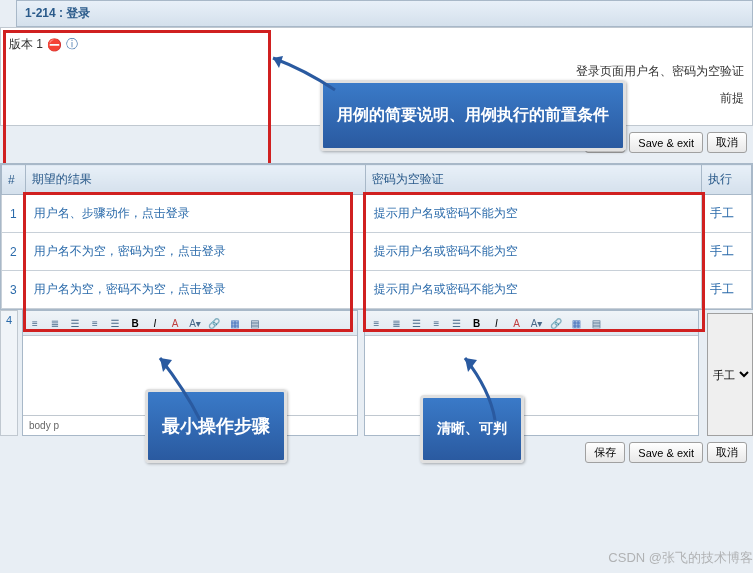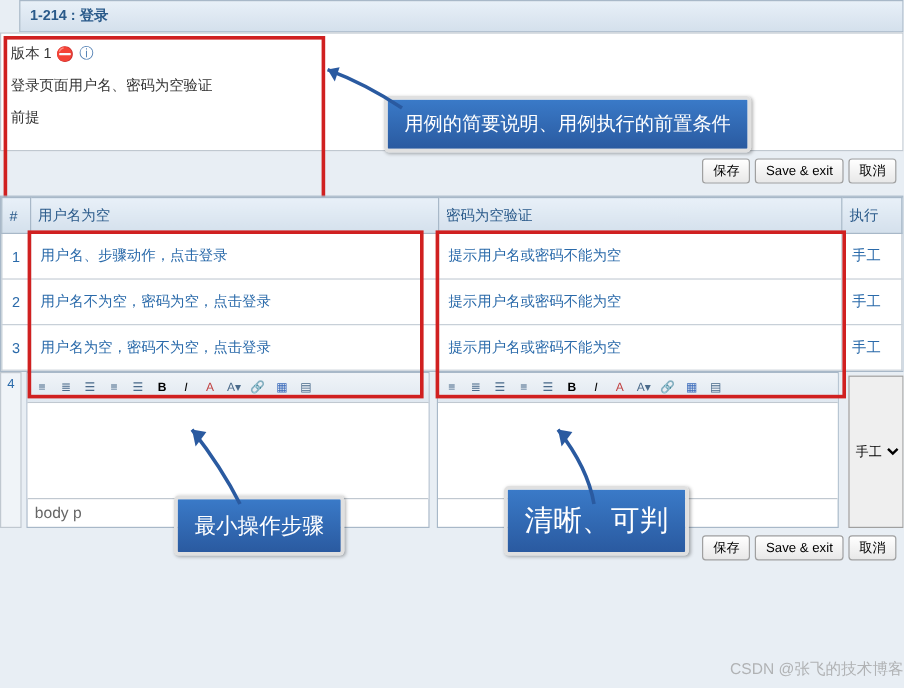--- a/index.html
+++ b/index.html
@@ -1,47 +1,47 @@
 <!DOCTYPE html>
 <html><head>
 <meta charset="utf-8">
 <style>
 * { box-sizing: border-box; margin: 0; padding: 0; }
 body { font-family: Arial, sans-serif; font-size: 12px; background: #e8eef4; width: 753px; height: 573px; position: relative; overflow: hidden; }
 .header { background: linear-gradient(#e8f0f8, #d4e0ec); border: 1px solid #a8b8c8; padding: 4px 8px; color: #2a5a8a; font-weight: bold; margin-left: 16px; }
 .summary-box { background: #fff; border: 1px solid #c0c8d0; padding: 8px; position: relative; }
-.summary-box .line { margin-bottom: 10px; color: #333; }
+.summary-box .line { margin-bottom: 10px; color: #333; text-align: right; }
 .version-row { display: flex; align-items: center; gap: 4px; color: #333; }
 .icon-red { color: #d03030; }
 .icon-blue { color: #4a7ab0; }
 .red-box-top { position: absolute; top: 2px; left: 2px; width: 268px; height: 140px; border: 3px solid #d02020; pointer-events: none; }
-.blue-callout { position: absolute; background: linear-gradient(#3a7ac8, #2a5aa0); color: #fff; font-weight: normal; padding: 10px 14px; border: 3px solid #e0e0e0; border-radius: 4px; box-shadow: 1px 1px 3px rgba(0,0,0,0.3); }
+.blue-callout { position: absolute; background: linear-gradient(#3a7ac8, #2a5aa0); color: #fff; font-weight: bold; padding: 22px 14px; border: 3px solid #e0e0e0; border-radius: 4px; box-shadow: 1px 1px 3px rgba(0,0,0,0.3); }
 .callout-1 { top: 80px; left: 320px; font-size: 16px; }
 .callout-2 { bottom: 110px; left: 145px; font-size: 18px; }
-.callout-3 { bottom: 110px; left: 420px; font-size: 24px; }
+.callout-3 { bottom: 110px; left: 420px; font-size: 14px; }
 .btn-row { padding: 6px; display: flex; gap: 4px; justify-content: flex-end; }
 .btn { background: linear-gradient(#fff, #e8e8e8); border: 1px solid #a0a0a0; border-radius: 3px; padding: 2px 8px; font-size: 11px; cursor: pointer; }
 .table-wrap { border: 1px solid #a8b8c8; margin-top: 4px; position: relative; }
 .tbl { width: 100%; border-collapse: collapse; }
 .tbl th { background: linear-gradient(#e8f0f8, #d4e0ec); border: 1px solid #a8b8c8; padding: 6px; text-align: left; color: #2a5a8a; font-weight: normal; font-size: 12px; }
 .tbl td { border: 1px solid #c8d0d8; padding: 10px 8px; color: #2a6aaa; background: #fff; }
 .tbl td.idx { width: 20px; text-align: center; }
 .tbl td.exec { width: 50px; }
 .red-box-left { position: absolute; top: 28px; left: 22px; width: 330px; height: 140px; border: 3px solid #d02020; pointer-events: none; }
 .red-box-right { position: absolute; top: 28px; left: 362px; width: 342px; height: 140px; border: 3px solid #d02020; pointer-events: none; }
 .editor-row { display: flex; gap: 6px; padding: 0 4px; }
 .editor { flex: 1; border: 1px solid #a8b8c8; background: #fff; }
 .toolbar { background: linear-gradient(#f0f4f8, #e0e8f0); border-bottom: 1px solid #c0c8d0; padding: 3px; display: flex; gap: 2px; font-size: 10px; }
 .tb-btn { width: 18px; height: 18px; display: inline-flex; align-items: center; justify-content: center; color: #4a6a8a; cursor: pointer; }
 .tb-btn.bold { font-weight: bold; color: #000; }
 .tb-btn.italic { font-style: italic; color: #000; }
 .tb-btn.green { color: #3a9a3a; }
 .tb-btn.bluei { color: #3a6aba; }
 .editor-area { height: 80px; background: #fff; border-bottom: 1px solid #c0c8d0; }
-.editor-foot { padding: 4px 6px; font-size: 13px; color: #666; }
+.editor-foot { padding: 4px 6px; font-size: 10px; color: #666; }
 .exec-select { border: 1px solid #a0a0a0; padding: 1px; font-size: 11px; margin-left: 4px; margin-top:3px;}
 .idx-col { width: 18px; border: 1px solid #c0c8d0; background: #f0f4f8; display:flex; align-items:flex-start; justify-content:center; padding-top:3px; color:#2a6aaa; font-size:11px;}
 .arrow { position: absolute; pointer-events: none; }
 .watermark { position: absolute; bottom: 6px; right: 0; color: #999; font-size: 13px; opacity: 0.7; font-family: sans-serif; }
 svg.arrow path { stroke: #2a5aa0; stroke-width: 3; fill: none; }
 svg.arrow polygon { fill: #2a5aa0; }
 </style>
 </head>
 <body>
 
@@ -64,21 +64,21 @@
   <button class="btn">保存</button>
   <button class="btn">Save &amp; exit</button>
   <button class="btn">取消</button>
 </div>
 
 <div class="table-wrap">
   <table class="tbl">
     <thead>
       <tr>
         <th>#</th>
-        <th style="width:340px">用户名为空</th>
+        <th style="width:340px">期望的结果</th>
         <th>密码为空验证</th>
         <th style="width:50px">执行</th>
       </tr>
     </thead>
     <tbody>
       <tr>
         <td class="idx">1</td>
         <td>用户名、步骤动作，点击登录</td>
         <td>提示用户名或密码不能为空</td>
         <td class="exec">手工</td>

